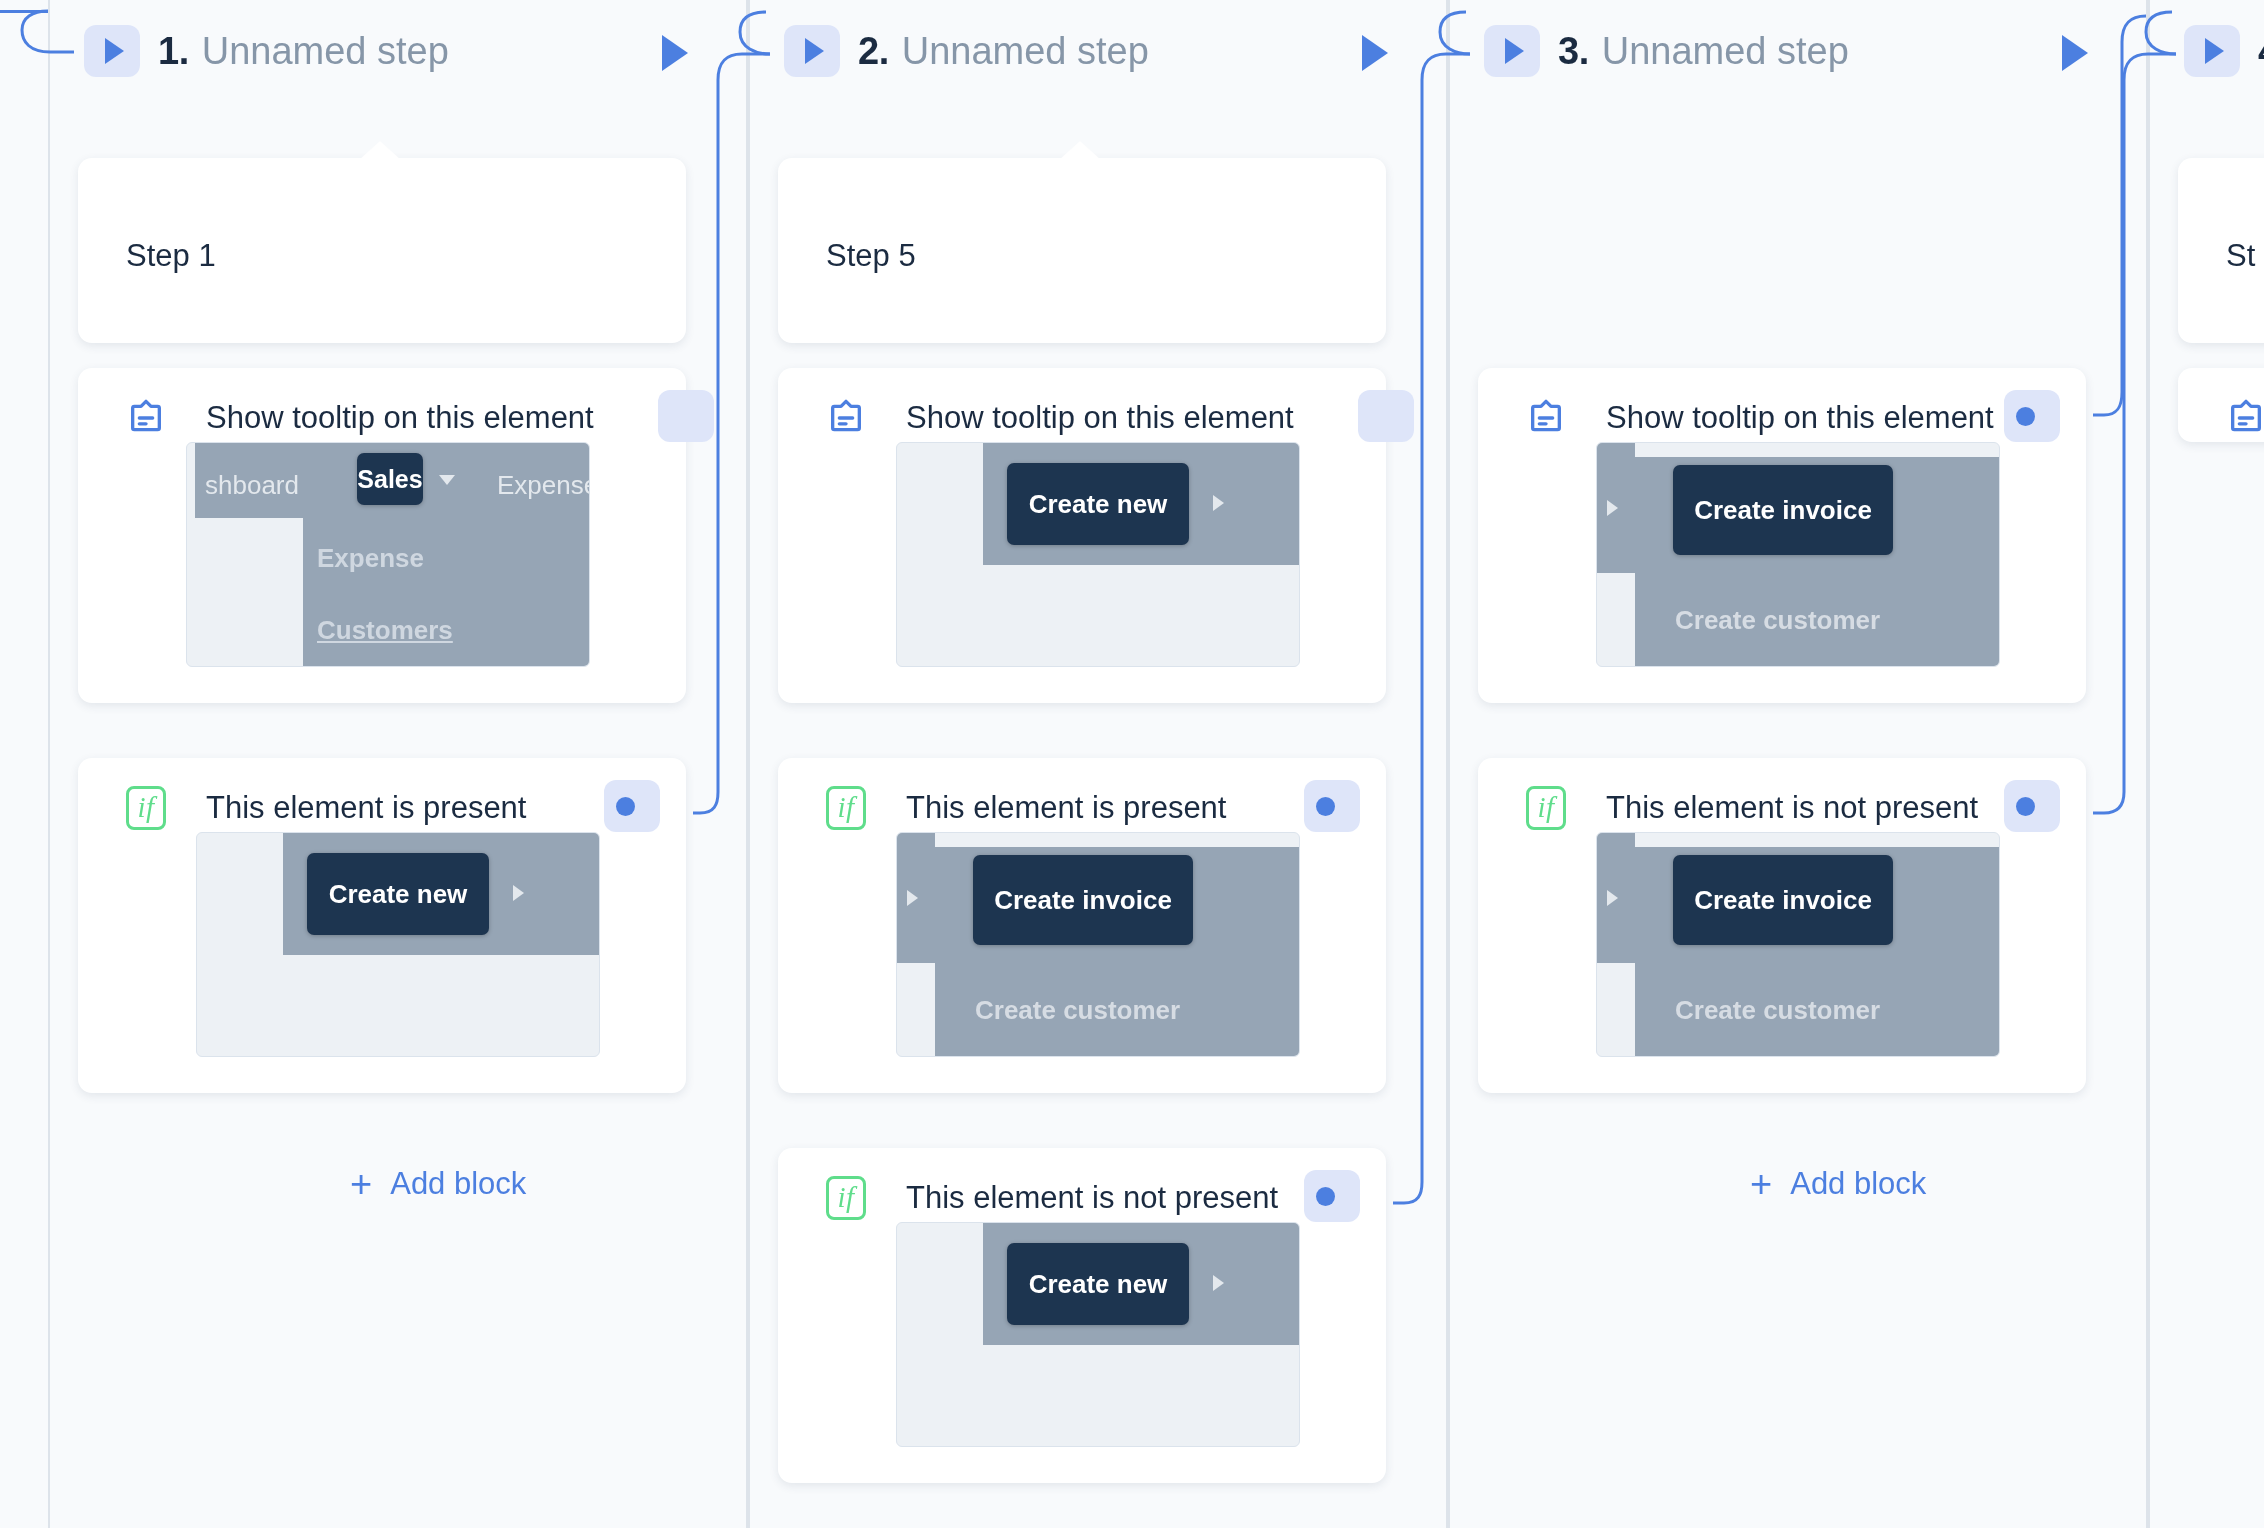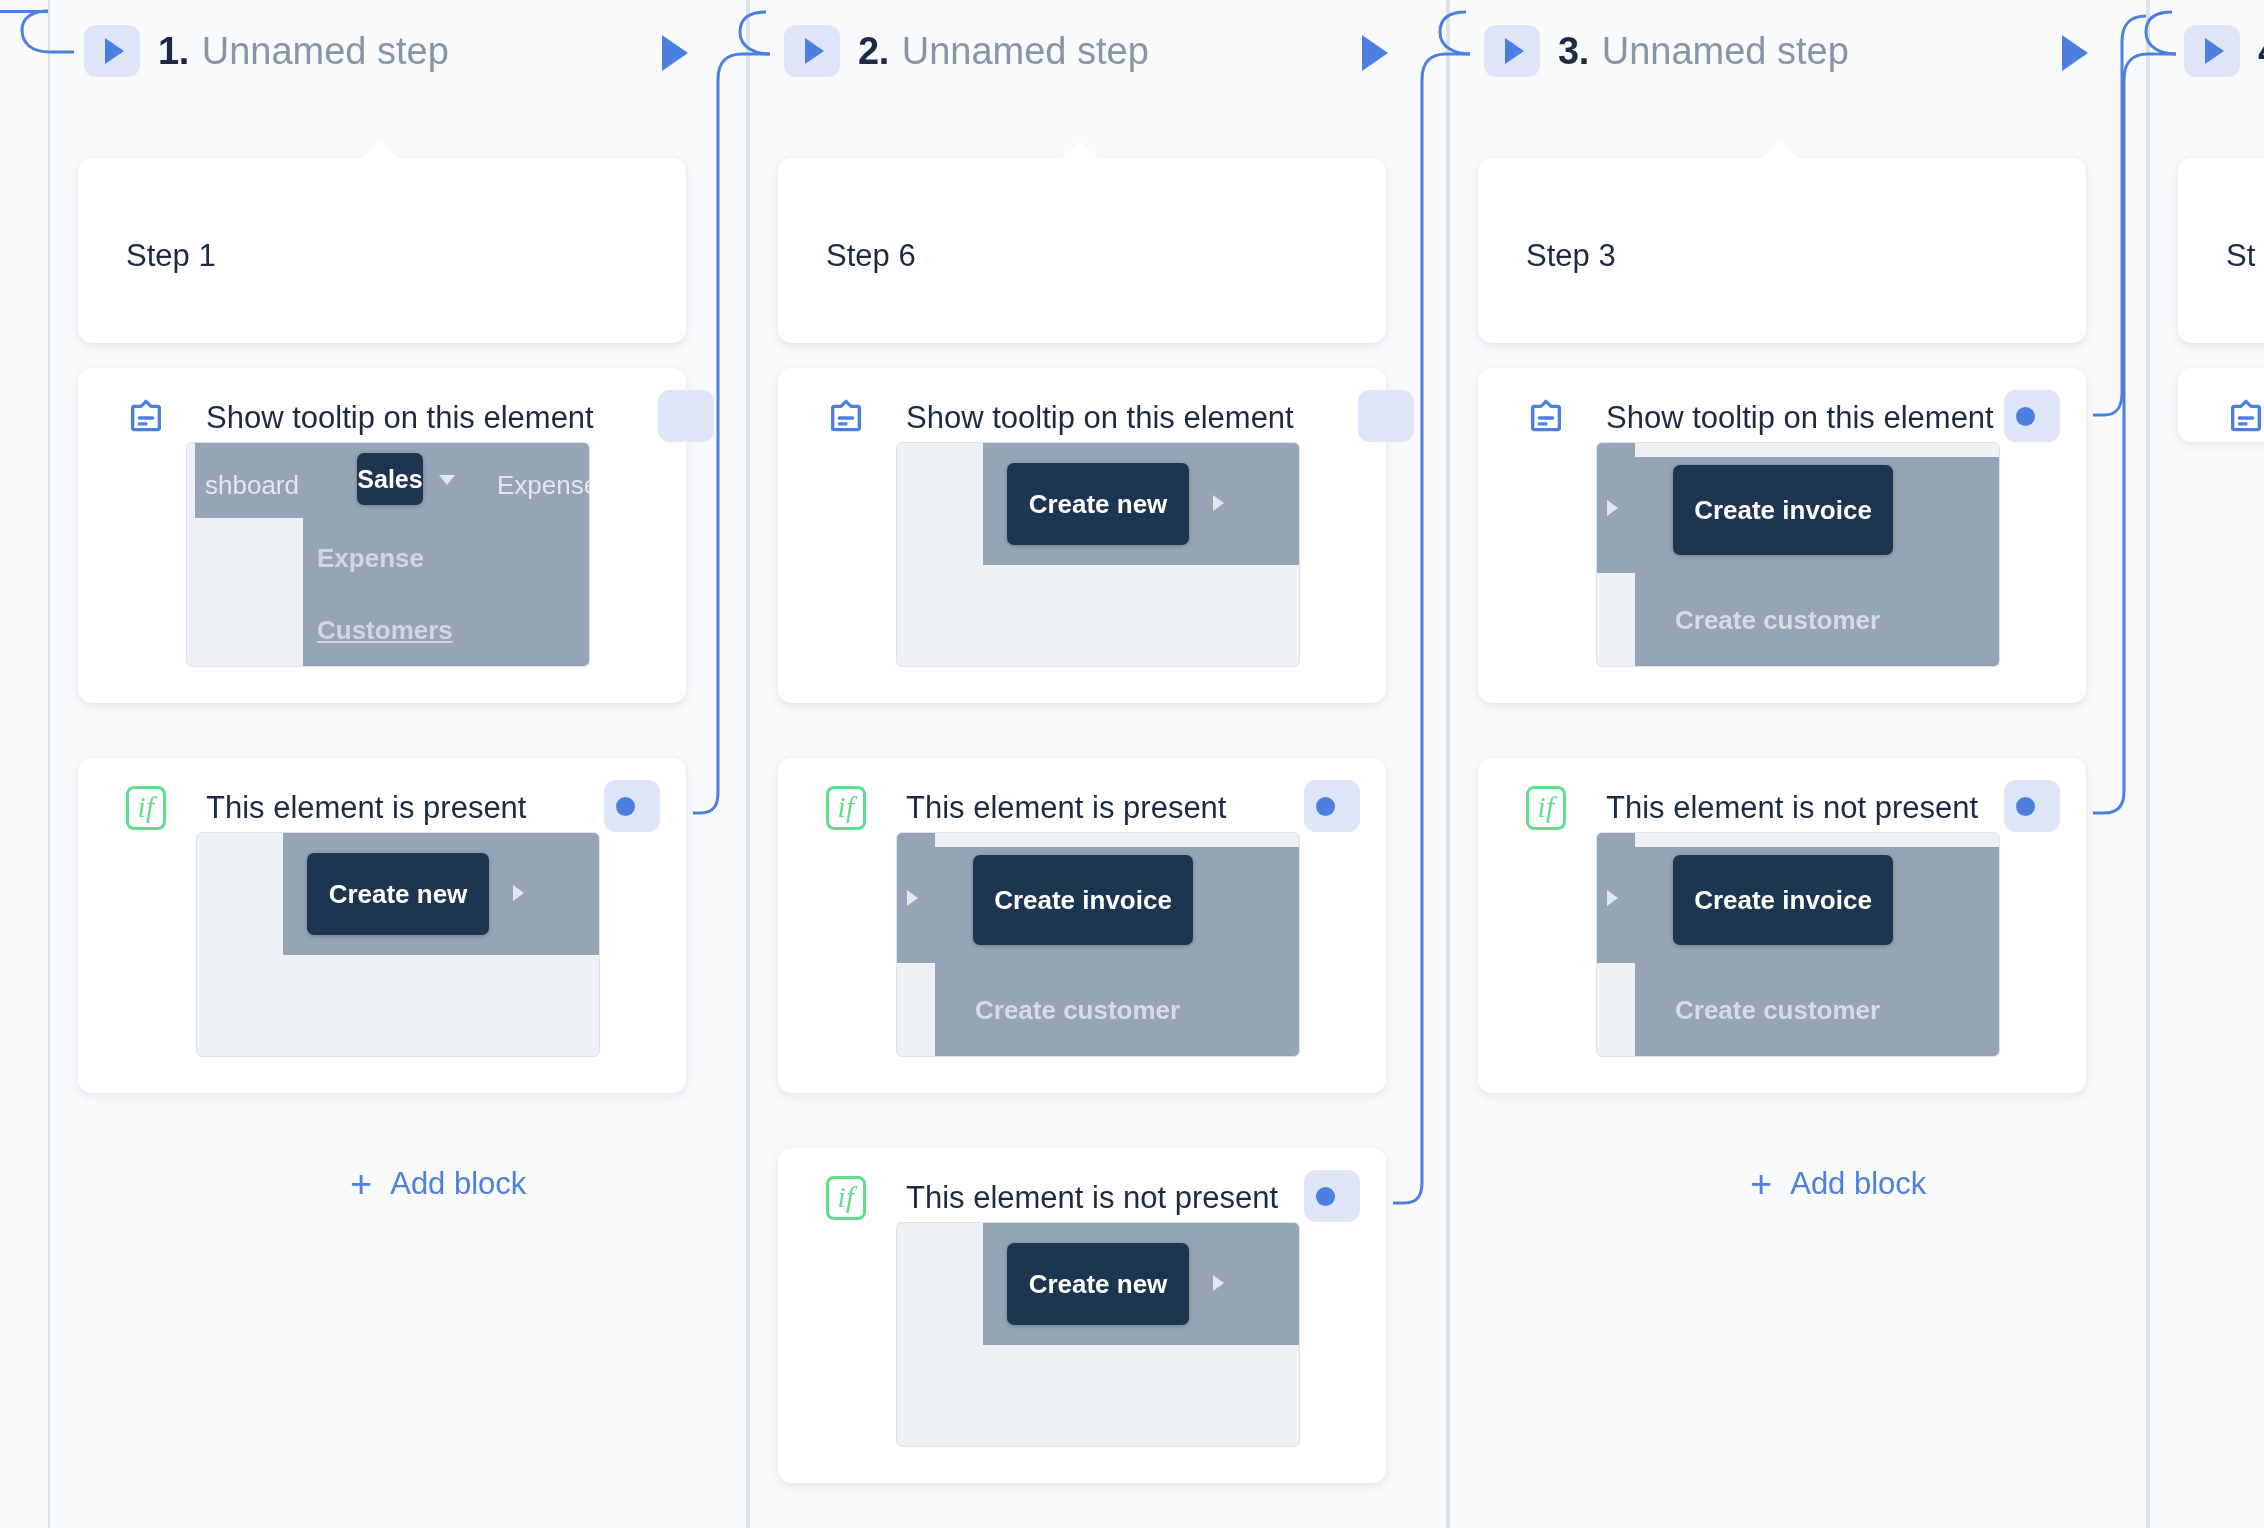--- a/index.html
+++ b/index.html
@@ -287,21 +287,21 @@
       <div class="play-pill">
           <div class="tri"></div>
         </div>
       <div class="col-num">2.</div>
       <div class="col-name">Unnamed step</div>
     </div>
     <div class="col-arrow-right" style="left:612px;"></div>
 
     <div class="step-card step-title-card">
       <div class="notch"></div>
-      <div class="step-title-text">Step 6</div>
+      <div class="step-title-text">Step 5</div>
     </div>
 
     <div class="block" style="top:368px;">
       <div class="block-head">
         <span class="ico-tooltip">
           <svg viewBox="0 0 24 24" width="40" height="40" fill="none" stroke="#4c7fe0" stroke-width="2" stroke-linecap="round" stroke-linejoin="round">
             <path d="M9 5H5a1 1 0 0 0-1 1v12a1 1 0 0 0 1 1h14a1 1 0 0 0 1-1V6a1 1 0 0 0-1-1h-4l-3-3z"></path>
             <line x1="8" y1="12" x2="16" y2="12"></line>
             <line x1="8" y1="15.5" x2="12" y2="15.5"></line>
           </svg>
@@ -353,24 +353,20 @@
   <div class="col col-3">
     <div class="col-header">
       <div class="play-pill">
           <div class="tri"></div>
         </div>
       <div class="col-num">3.</div>
       <div class="col-name">Unnamed step</div>
     </div>
     <div class="col-arrow-right" style="left:612px;"></div>
 
-    <div class="step-card step-title-card">
-      <div class="notch"></div>
-      <div class="step-title-text">Step 3</div>
-    </div>
 
     <div class="block" style="top:368px;">
       <div class="block-head">
         <span class="ico-tooltip">
           <svg viewBox="0 0 24 24" width="40" height="40" fill="none" stroke="#4c7fe0" stroke-width="2" stroke-linecap="round" stroke-linejoin="round">
             <path d="M9 5H5a1 1 0 0 0-1 1v12a1 1 0 0 0 1 1h14a1 1 0 0 0 1-1V6a1 1 0 0 0-1-1h-4l-3-3z"></path>
             <line x1="8" y1="12" x2="16" y2="12"></line>
             <line x1="8" y1="15.5" x2="12" y2="15.5"></line>
           </svg>
         </span>

